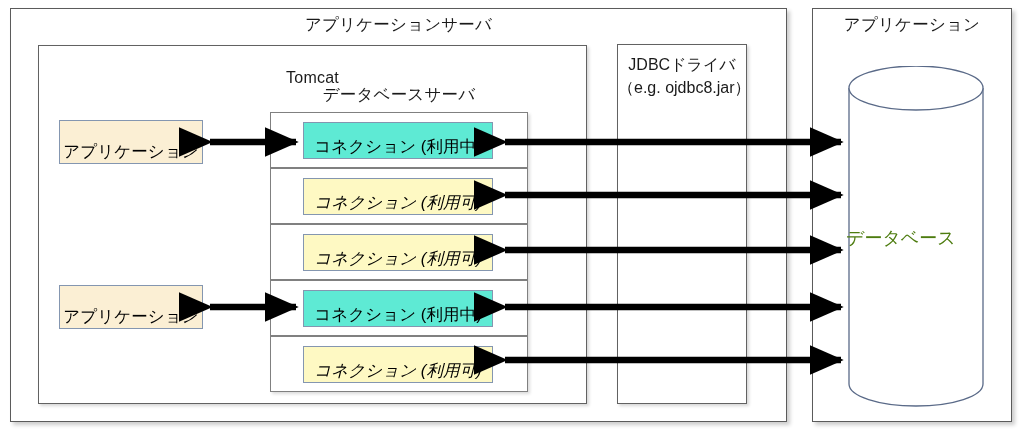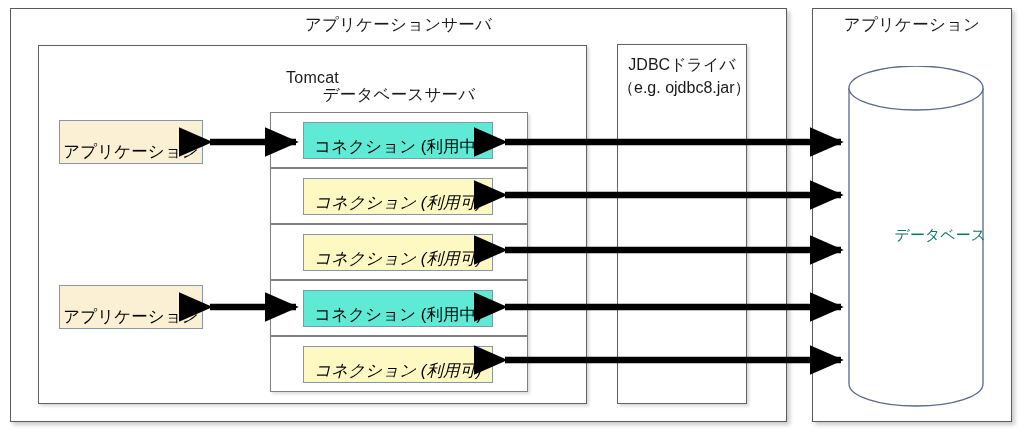--- a/index.html
+++ b/index.html
@@ -84,24 +84,24 @@
     white-space: nowrap;
     color: #1a1a1a;
   }
 
   
   .cylinder { position: absolute; }
   .cylinder svg { display: block; }
   .cyl-label {
     position: absolute;
     left: 0; right: 0;
-    text-align: right;
-    font-size: 15px;
-    white-space: nowrap;
-    color: #0f766e;
+    text-align: left;
+    font-size: 18px;
+    white-space: nowrap;
+    color: #4d7c0f;
   }
 
   
   #arrows {
     position: absolute;
     left: 0; top: 0;
     width: 1024px; height: 435px;
     pointer-events: none;
   }
 </style>

